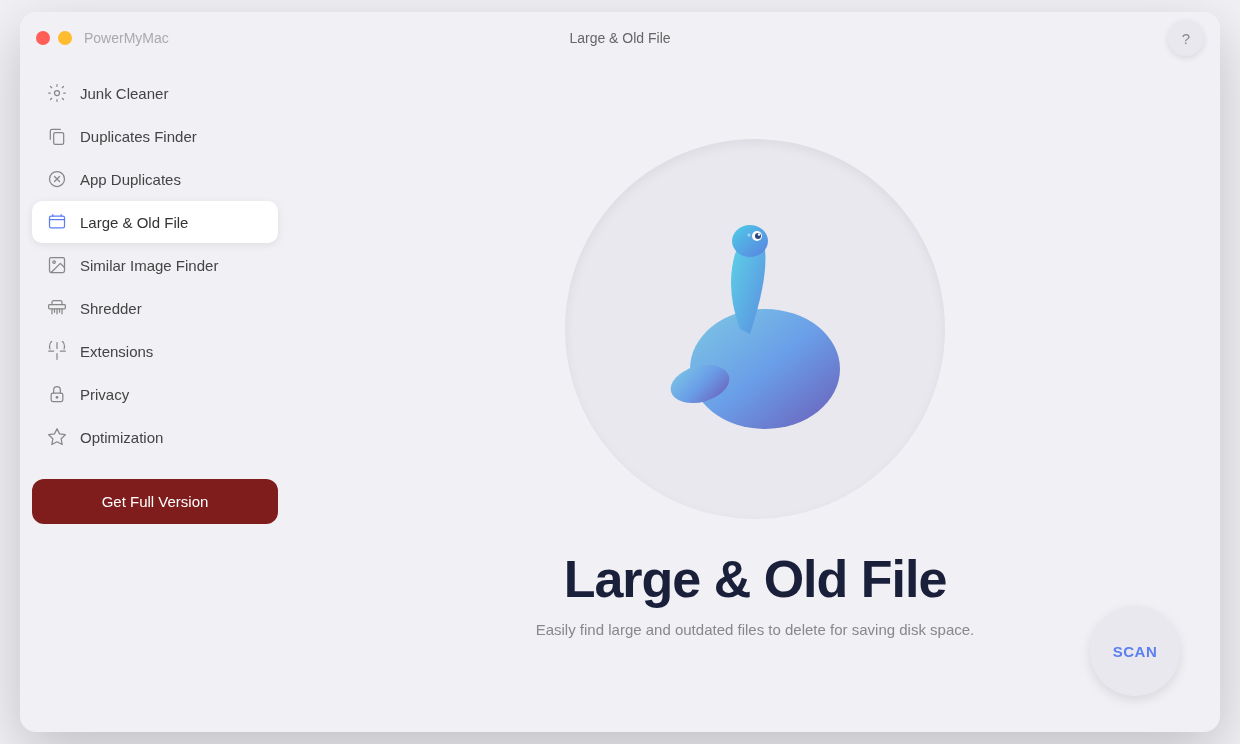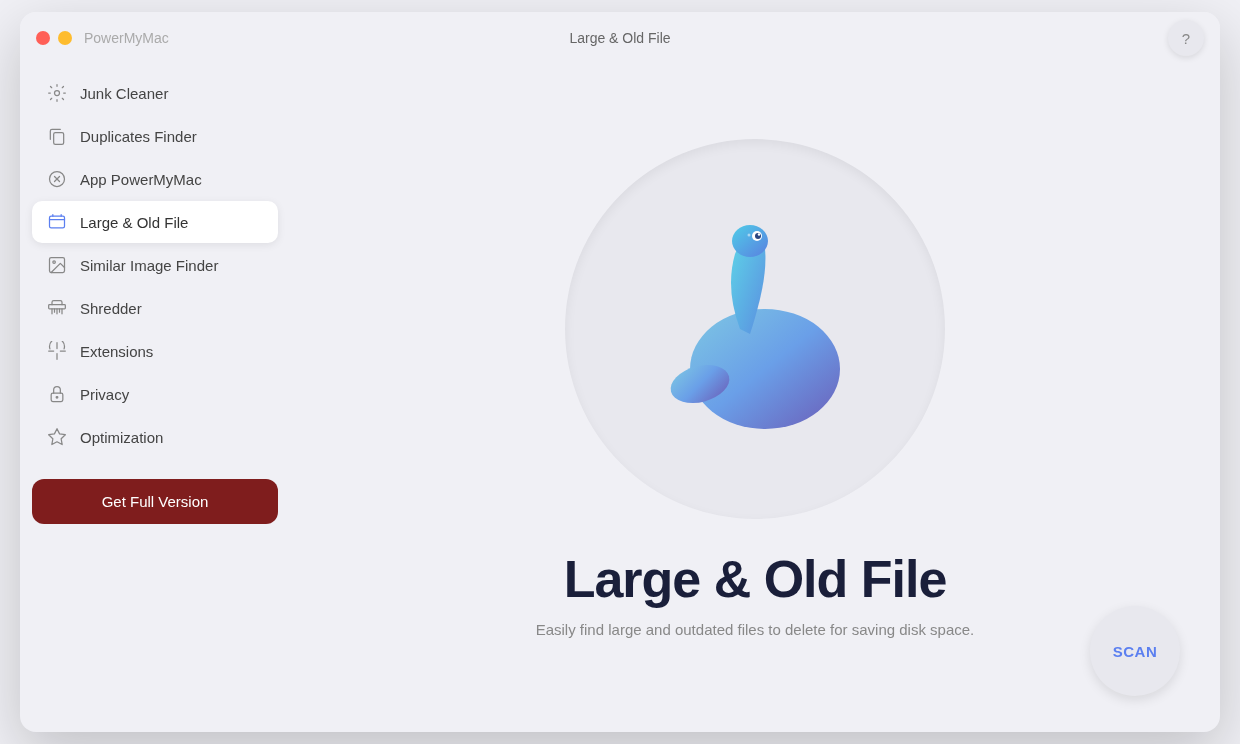--- a/index.html
+++ b/index.html
@@ -263,21 +263,21 @@
       </div>
 
       <div class="sidebar-item">
         <div class="sidebar-icon">
           <svg viewBox="0 0 24 24" fill="none" stroke="currentColor" stroke-width="1.5" stroke-linecap="round" stroke-linejoin="round">
             <circle cx="12" cy="12" r="9"></circle>
             <line x1="9" y1="9" x2="15" y2="15"></line>
             <line x1="15" y1="9" x2="9" y2="15"></line>
           </svg>
         </div>
-        <span class="sidebar-label">App PowerMyMac</span>
+        <span class="sidebar-label">App Duplicates</span>
       </div>
 
       <div class="sidebar-item active">
         <div class="sidebar-icon">
           <svg viewBox="0 0 24 24" fill="none" stroke="currentColor" stroke-width="1.5" stroke-linecap="round" stroke-linejoin="round">
             <rect x="3" y="5" width="18" height="14" rx="2"></rect>
             <path d="M3 9h18"></path>
             <path d="M7 5V3M17 5V3"></path>
           </svg>
         </div>

